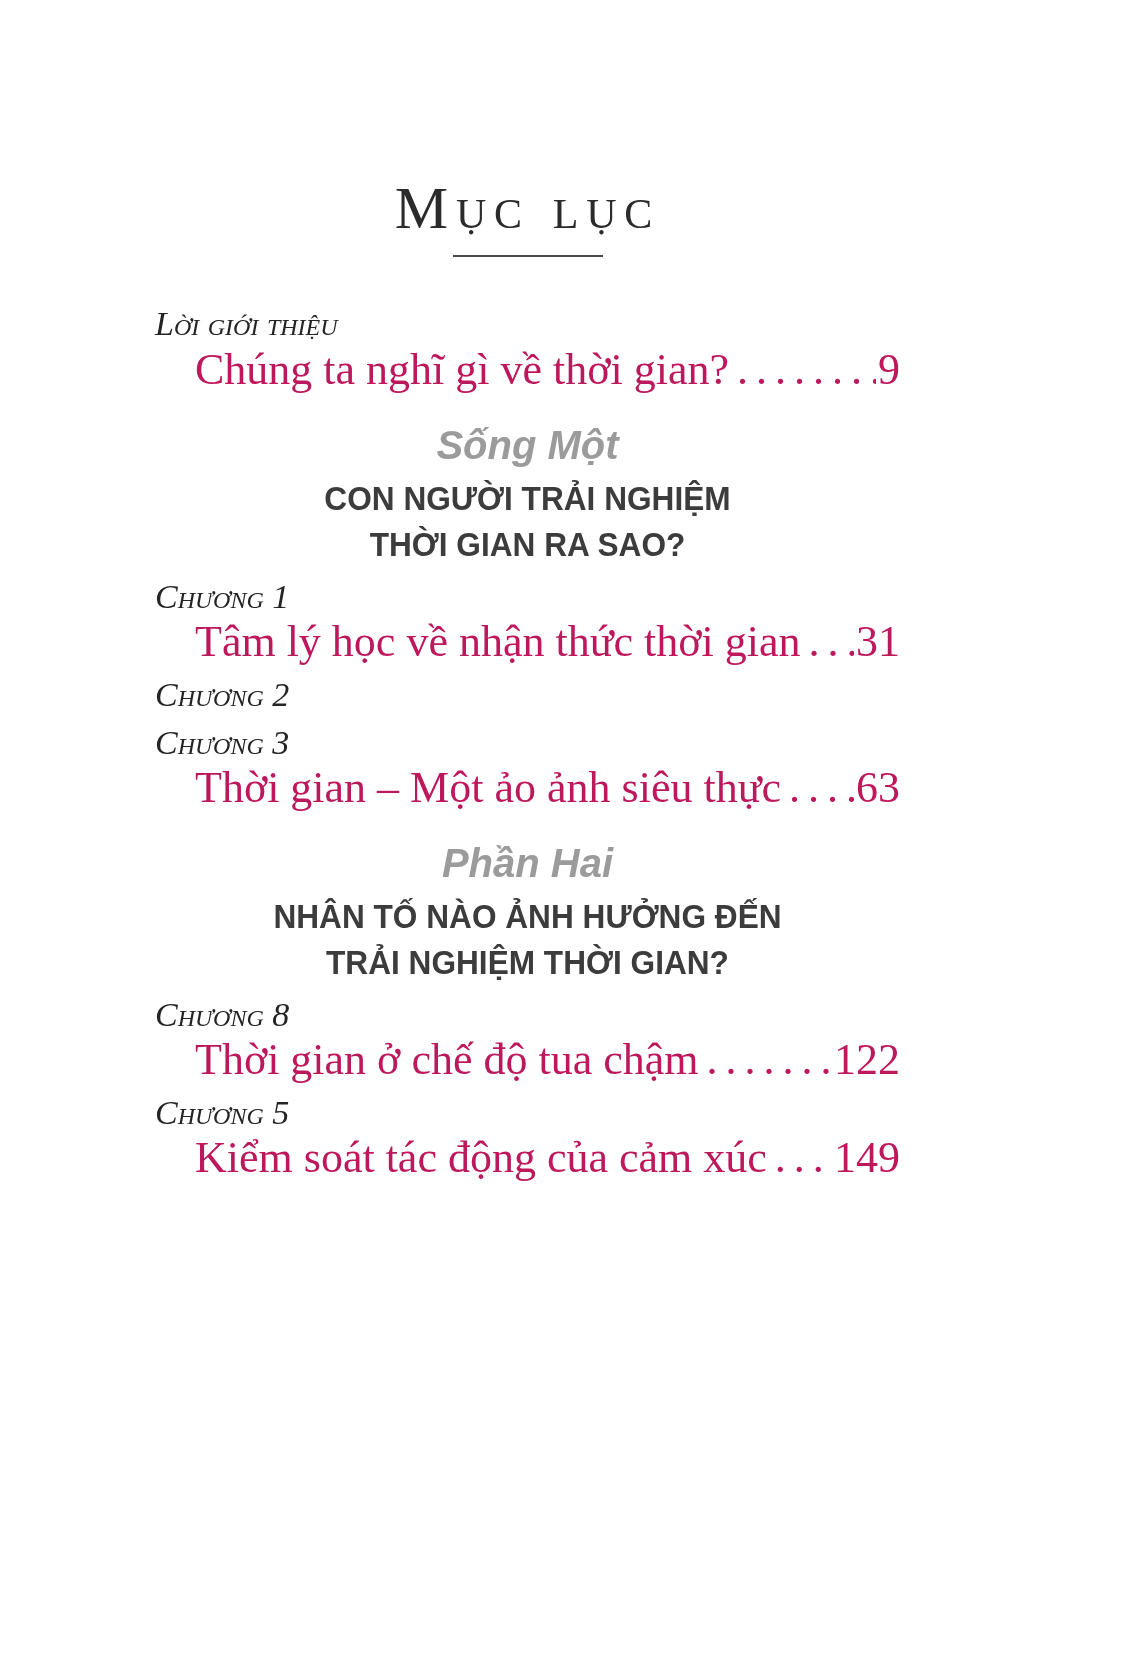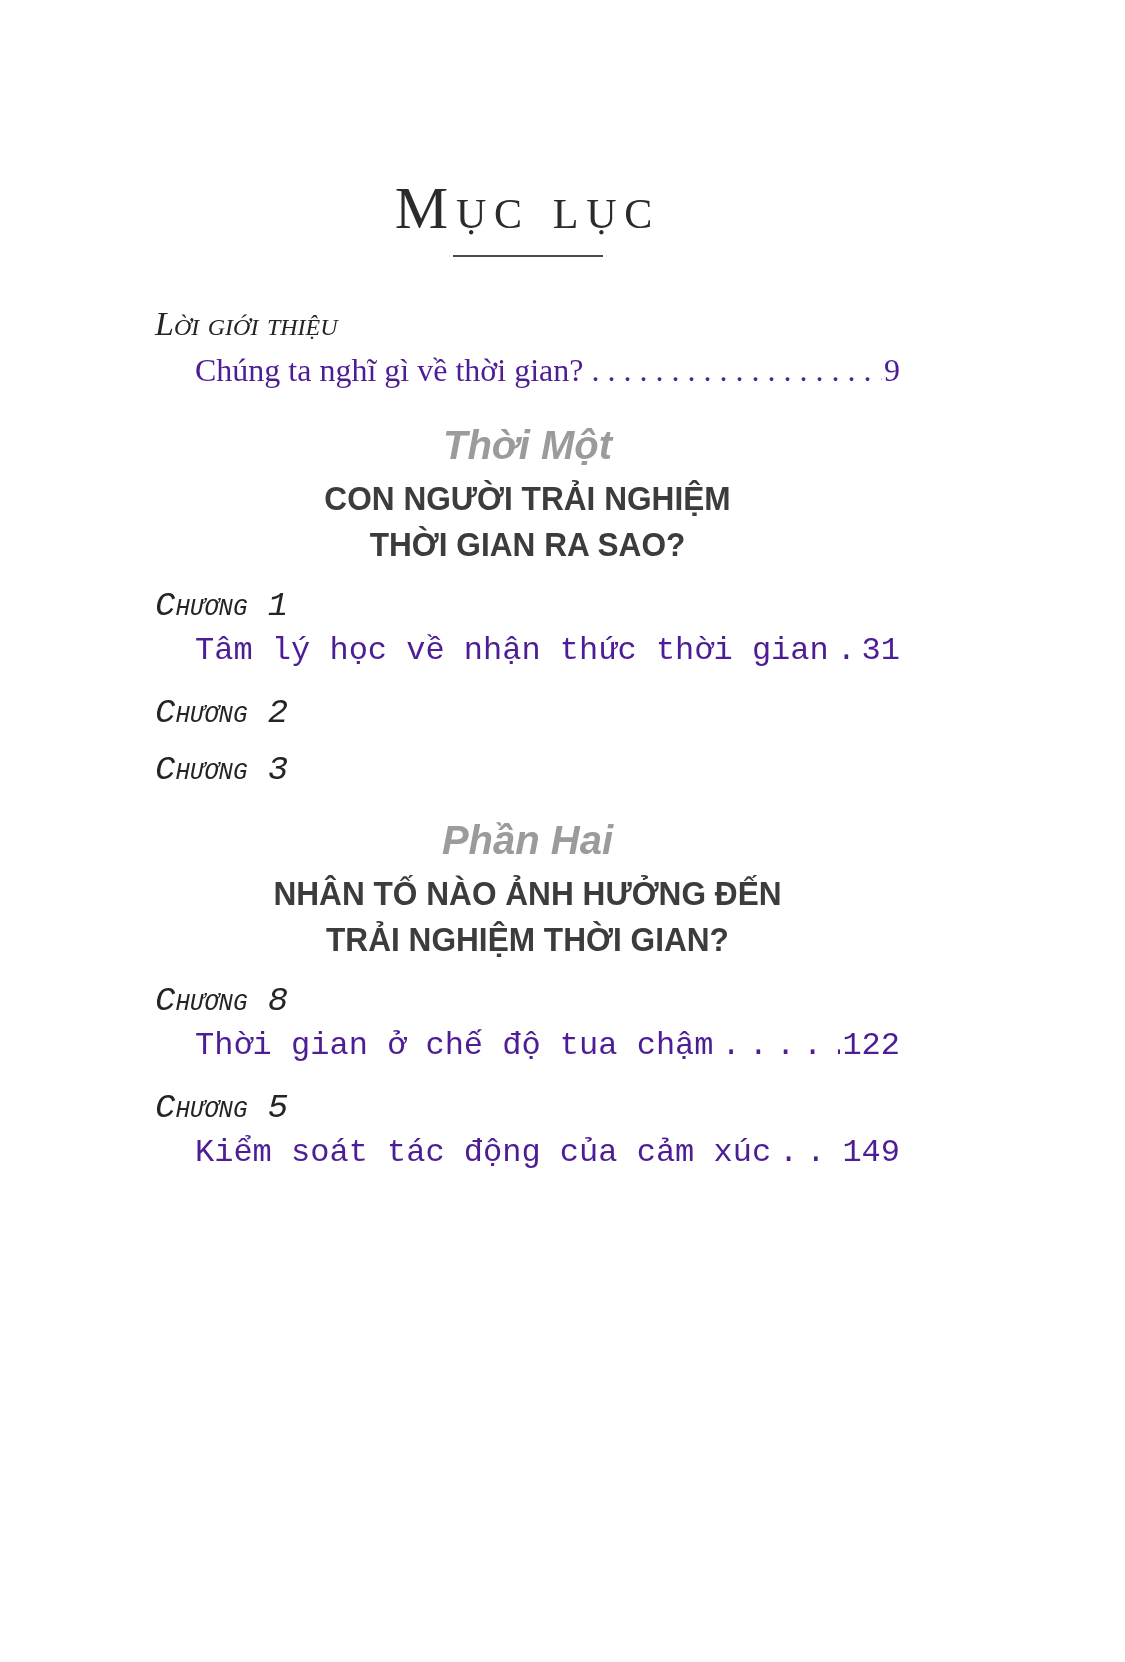--- a/index.html
+++ b/index.html
@@ -34,36 +34,36 @@
   }
   
   .section-heading {
     margin-top: 48px;
     font-style: italic;
     font-variant: small-caps;
     font-size: 34px;
     line-height: 38px;
     color: #242424;
   }
-  .chapter { margin-top: 21px; font-family: Liberation Mono, monospace; }
+  .chapter { margin-top: 12px; }
   .chapter-heading {
     font-style: italic;
     font-variant: small-caps;
     font-size: 34px;
     line-height: 36px;
     color: #242424;
   }
   
   .toc-line {
     display: flex;
     align-items: flex-end;
     margin: 4px 0 0 40px;
-    font-size: 32px;
+    font-size: 44px;
     line-height: 46px;
-    color: #4c1d95;
+    color: #be185d;
   }
   .entry-title { white-space: nowrap; }
   .dots {
     flex: 1;
     overflow: hidden;
     white-space: nowrap;
     margin: 0 2px 0 8px;
     letter-spacing: 8px;
   }
   .dots::after {
@@ -104,41 +104,46 @@
     <div class="section-heading">Lời giới thiệu</div>
     <div class="toc-line">
       <span class="entry-title">Chúng ta nghĩ gì về thời gian?</span>
       <span class="dots"></span>
       <span class="page-num">9</span>
     </div>
   </div>
 
   <div>
   <div class="part">
-    <div class="part-label">Thời Một</div>
+    <div class="part-label">Sống Một</div>
     <div class="part-title">
       <div>CON NGƯỜI TRẢI NGHIỆM</div>
       <div>THỜI GIAN RA SAO?</div>
     </div>
     <div class="chapter-list">
   <div class="chapter">
     <div class="chapter-heading">Chương 1</div>
     <div class="toc-line">
       <span class="entry-title">Tâm lý học về nhận thức thời gian</span>
       <span class="dots"></span>
       <span class="page-num">31</span>
     </div>
   </div>
 
   <div class="chapter">
     <div class="chapter-heading">Chương 2</div>
   </div>
 
   <div class="chapter">
     <div class="chapter-heading">Chương 3</div>
+    <div class="toc-line">
+      <span class="entry-title">Thời gian – Một ảo ảnh siêu thực</span>
+      <span class="dots"></span>
+      <span class="page-num">63</span>
+    </div>
   </div>
 
 </div>
   </div>
 
   <div class="part">
     <div class="part-label">Phần Hai</div>
     <div class="part-title">
       <div>NHÂN TỐ NÀO ẢNH HƯỞNG ĐẾN</div>
       <div>TRẢI NGHIỆM THỜI GIAN?</div>

